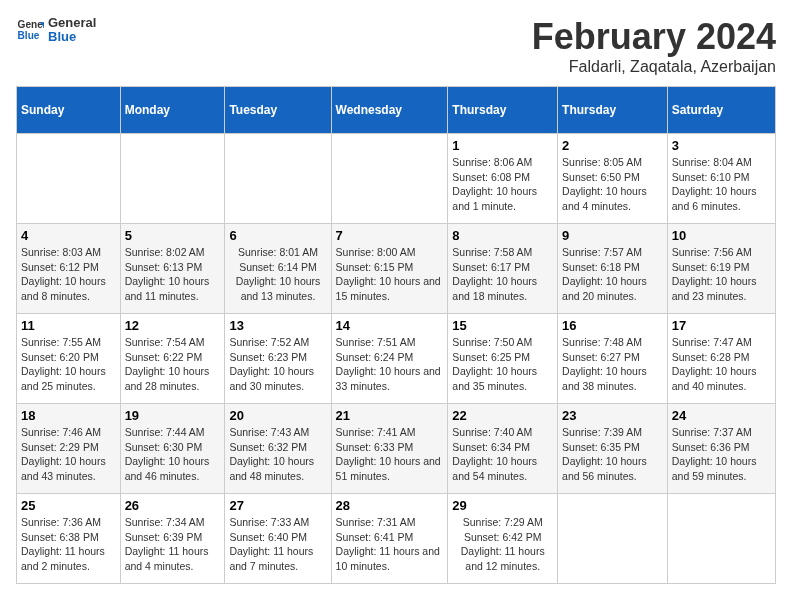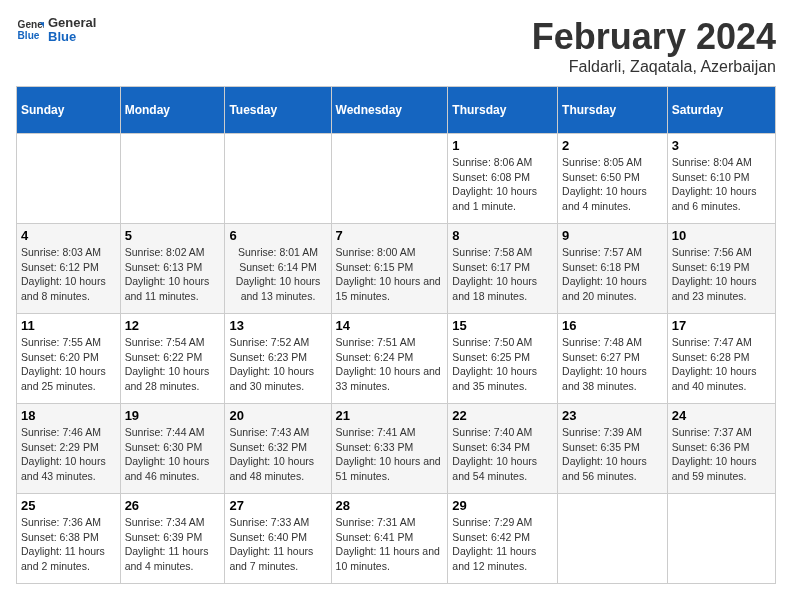--- a/index.html
+++ b/index.html
@@ -287,21 +287,21 @@
 Daylight: 11 hours and 7 minutes.</div>
         </td>
         <td>
           <div class="day-num">28</div>
           <div class="day-info" style="white-space: pre-line;">Sunrise: 7:31 AM
 Sunset: 6:41 PM
 Daylight: 11 hours and 10 minutes.</div>
         </td>
         <td>
           <div class="day-num">29</div>
-          <div class="day-info" style="white-space: pre-line;">Sunrise: 7:29 AM
+          <div class="day-info" style="white-space: pre-line; text-align: center;">Sunrise: 7:29 AM
 Sunset: 6:42 PM
 Daylight: 11 hours and 12 minutes.</div>
         </td>
         <td class="empty"></td>
         <td class="empty"></td>
       </tr>
     </tbody>
 </table>
 
 </body></html>

